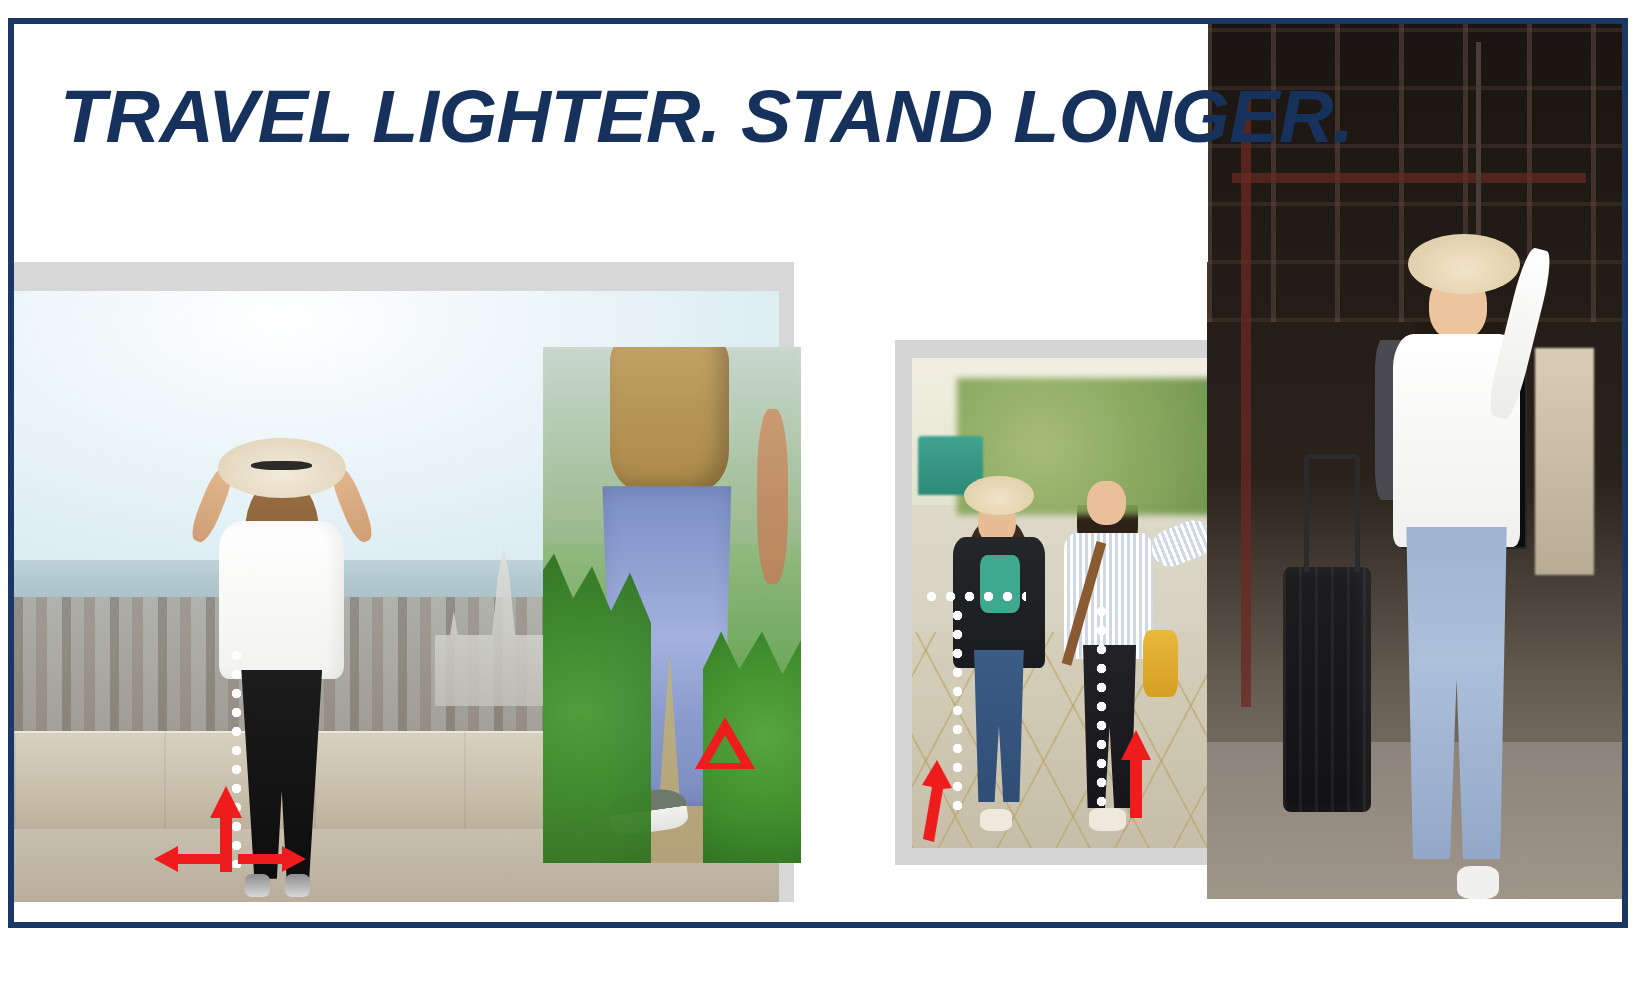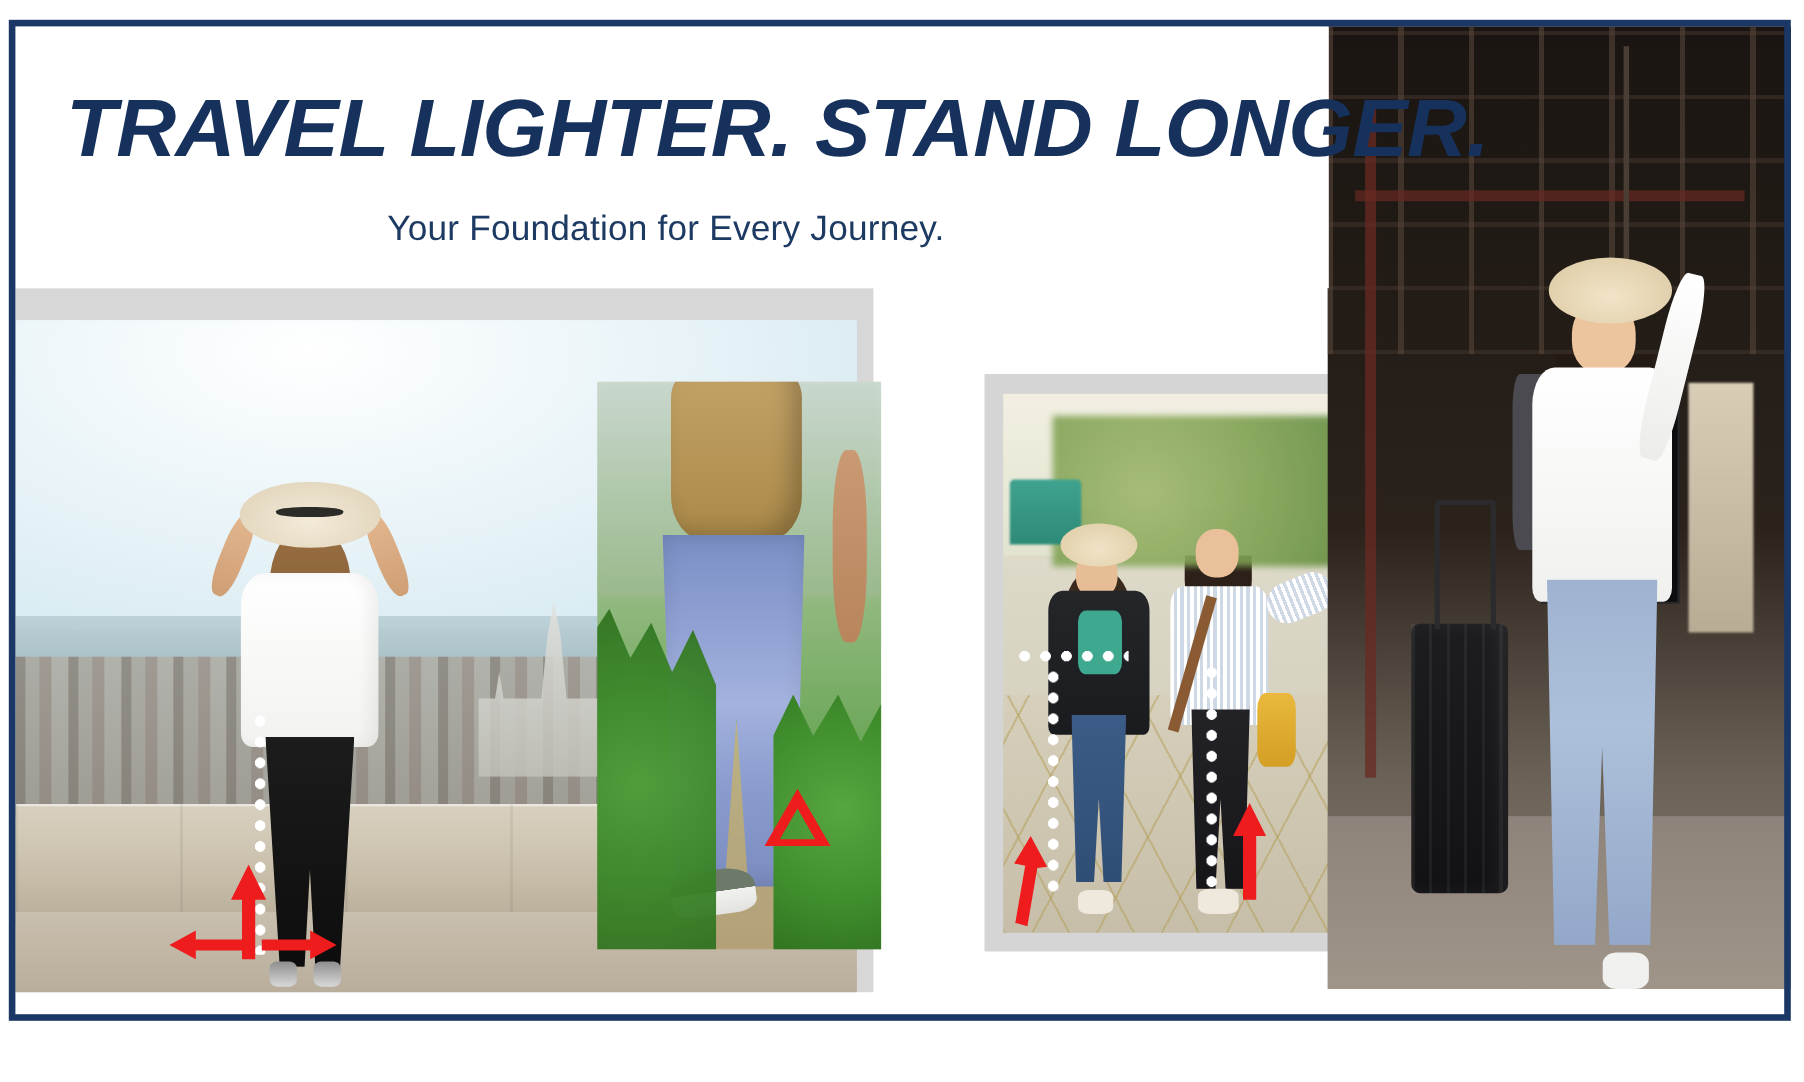--- a/index.html
+++ b/index.html
@@ -521,18 +521,17 @@
       <div class="hat"></div>
       <div class="shirt"></div>
       <div class="armup"></div>
       <div class="jeans"></div>
       <div class="shoe"></div>
     </div>
   </div>
 
   <div class="header-band">
     <div class="headline">TRAVEL LIGHTER. STAND LONGER.</div>
-    <div class="subhead">Your Foundation for Every Journey.</div>
   </div>
 
   <div id="navy-frame"></div>
 
 </div>
 
 </body></html>

